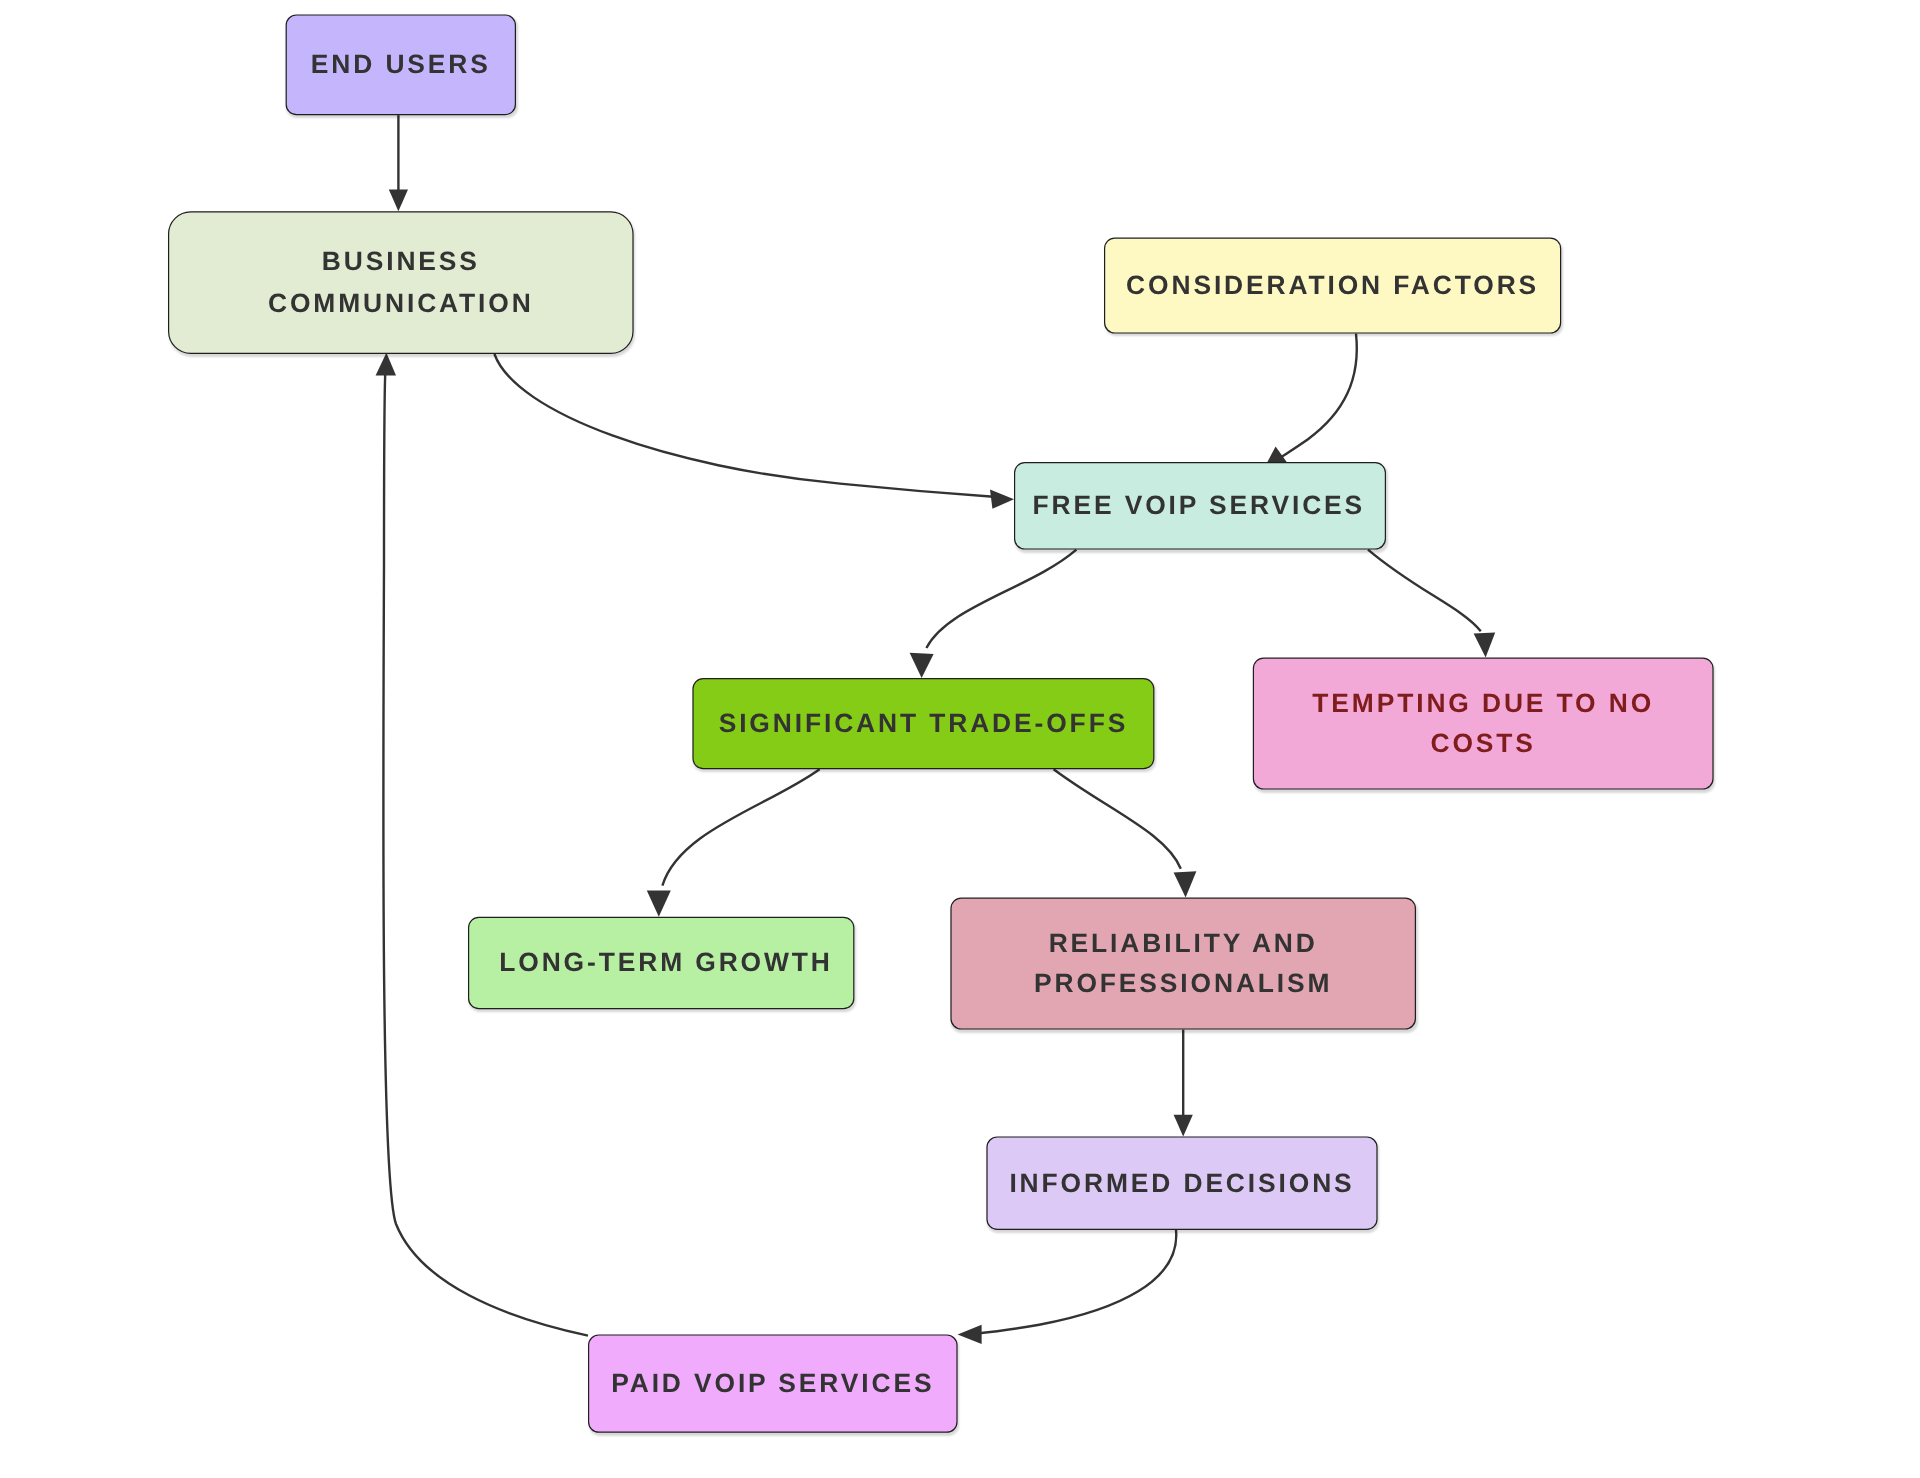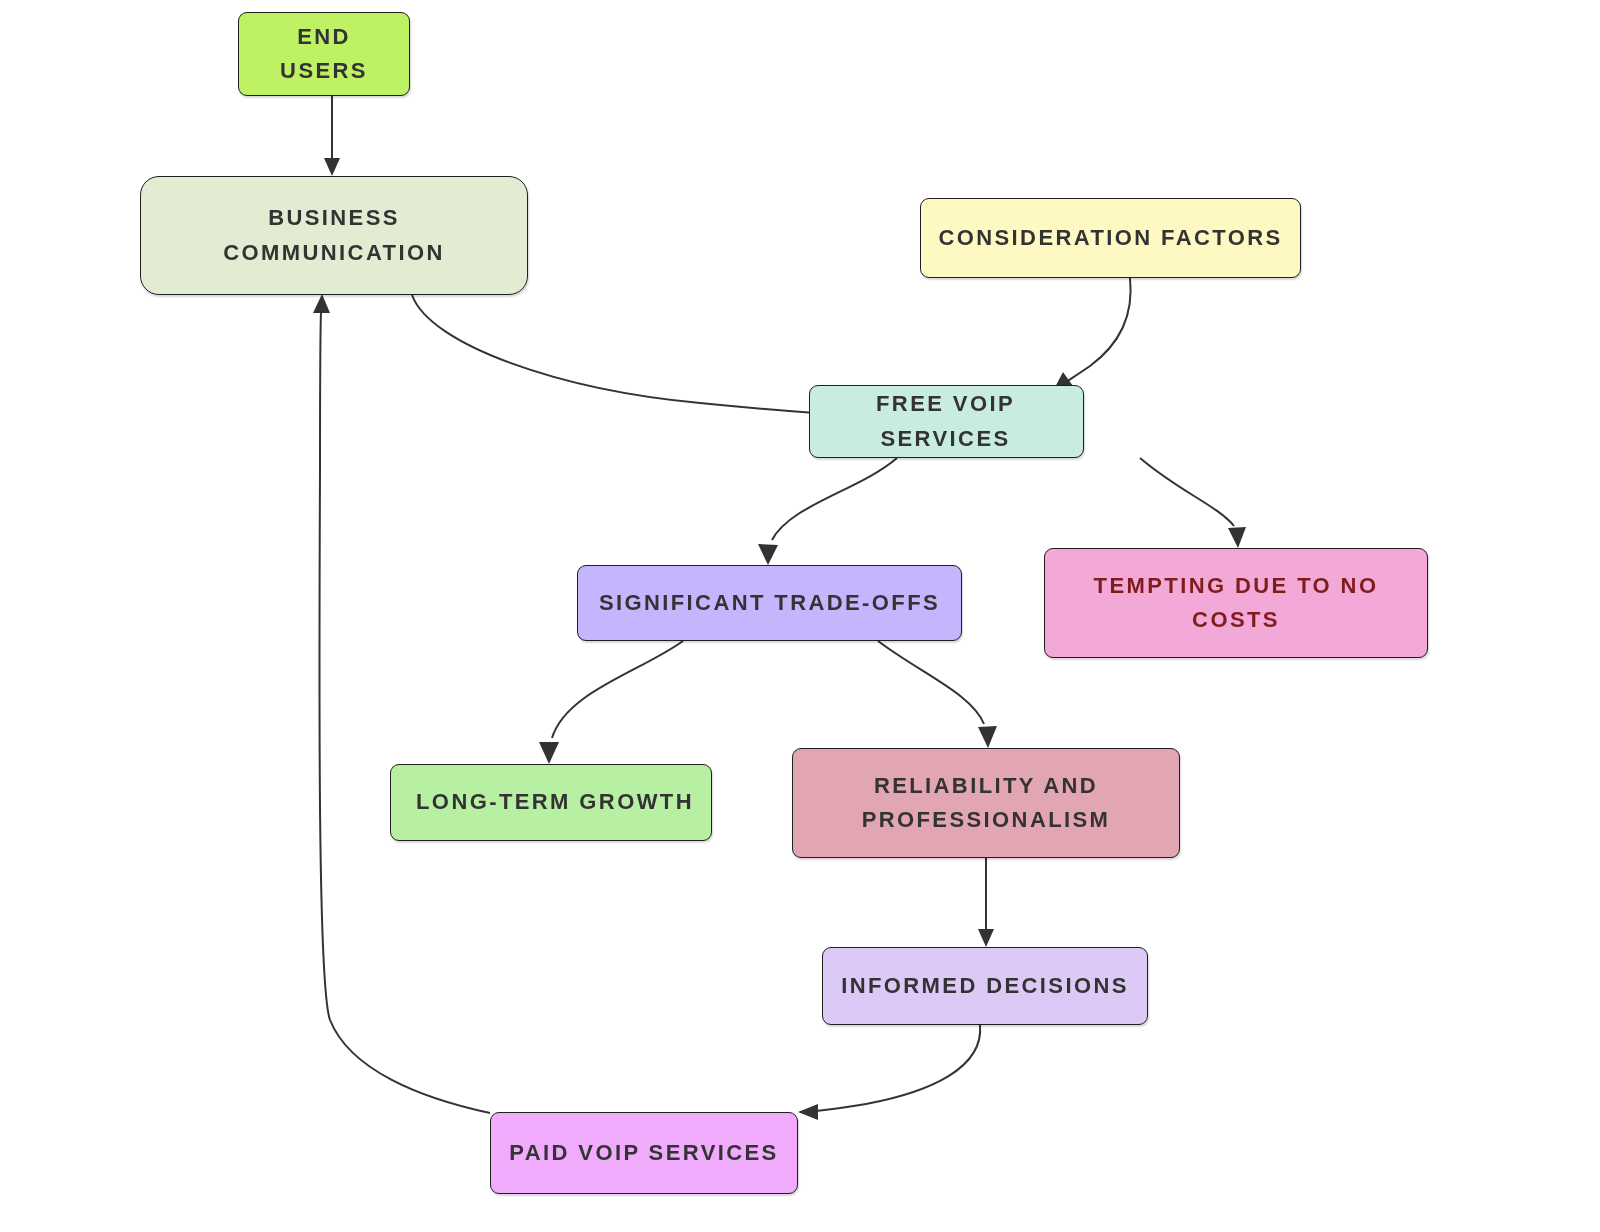--- a/index.html
+++ b/index.html
@@ -110,37 +110,37 @@
       <path class="edge-path" d="M 980,1025 C 984,1068 930,1092 866,1104 C 842,1108 826,1110 816,1111" style="stroke: rgb(51, 51, 51);"></path>
       <polygon class="arrow-head" points="798,1112 818,1104 818,1120" style="fill: rgb(51, 51, 51);"></polygon>
     </g>
 
     <g>
       <path class="edge-path" d="M 490,1113 C 420,1098 350,1070 330,1020 C 318,986 319,700 320,470 C 320,400 320,340 321,312" style="stroke: rgb(51, 51, 51);"></path>
       <polygon class="arrow-head" points="322,294 313,313 330,313" style="fill: rgb(51, 51, 51);"></polygon>
     </g>
   </svg>
 
-  <div class="node" id="node-end-users" style="left: 238px; top: 12px; width: 172px; height: 84px; background: #bef264; color: rgb(51, 51, 51); border-color: rgb(31, 31, 31);">
+  <div class="node" id="node-end-users" style="left: 238px; top: 12px; width: 192px; height: 84px; background: #c4b5fd; color: rgb(51, 51, 51); border-color: rgb(31, 31, 31);">
     <span class="node-label">End Users</span>
   </div>
 
   <div class="node" id="node-business-communication" style="left: 140px; top: 176px; width: 388px; height: 119px; background: rgb(226, 236, 210); color: rgb(51, 51, 51); border-color: rgb(31, 31, 31); border-radius: 19px;">
     <span class="node-label">Business Communication</span>
   </div>
 
   <div class="node" id="node-consideration-factors" style="left: 920px; top: 198px; width: 381px; height: 80px; background: #fef9c3; color: rgb(51, 51, 51); border-color: rgb(31, 31, 31);">
     <span class="node-label">Consideration Factors</span>
   </div>
 
-  <div class="node" id="node-free-voip-services" style="left: 809px; top: 385px; width: 275px; height: 73px; background: rgb(200, 236, 224); color: rgb(51, 51, 51); border-color: rgb(31, 31, 31); padding-left: 12px;">
+  <div class="node" id="node-free-voip-services" style="left: 845px; top: 385px; width: 310px; height: 73px; background: rgb(200, 236, 224); color: rgb(51, 51, 51); border-color: rgb(31, 31, 31); padding-left: 12px;">
     <span class="node-label">Free VoIP Services</span>
   </div>
 
-  <div class="node" id="node-significant-trade-offs" style="left: 577px; top: 565px; width: 385px; height: 76px; background: #c4b5fd; color: rgb(51, 51, 51); border-color: rgb(31, 31, 31);">
+  <div class="node" id="node-significant-trade-offs" style="left: 577px; top: 565px; width: 385px; height: 76px; background: #84cc16; color: rgb(51, 51, 51); border-color: rgb(31, 31, 31);">
     <span class="node-label">Significant Trade-Offs</span>
   </div>
 
   <div class="node" id="node-tempting-due-to-no-costs" style="left: 1044px; top: 548px; width: 384px; height: 110px; background: rgb(242, 169, 216); color: #7f1d1d; border-color: rgb(31, 31, 31);">
     <span class="node-label">Tempting Due to No Costs</span>
   </div>
 
   <div class="node" id="node-long-term-growth" style="left: 390px; top: 764px; width: 322px; height: 77px; background: rgb(183, 239, 163); color: rgb(51, 51, 51); border-color: rgb(31, 31, 31); padding-left: 22px;">
     <span class="node-label">Long-Term Growth</span>
   </div>

